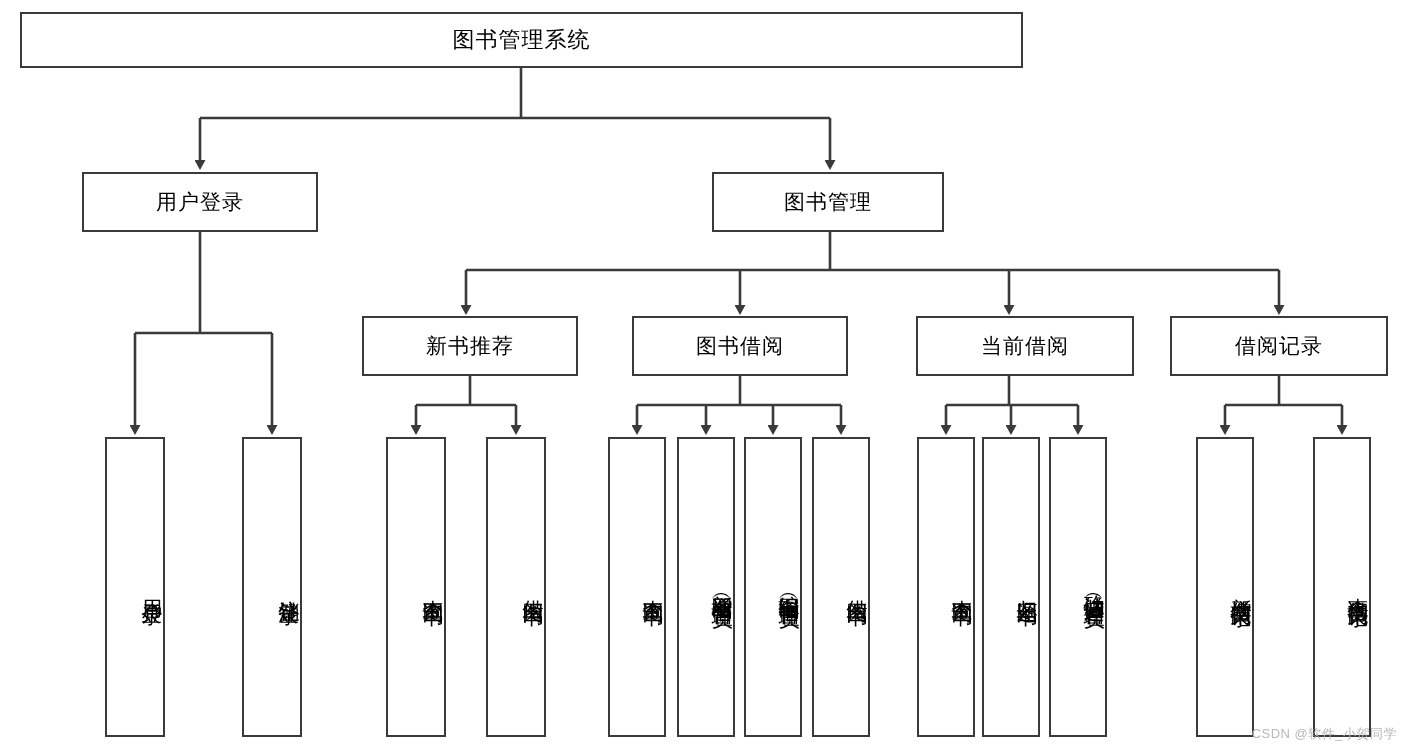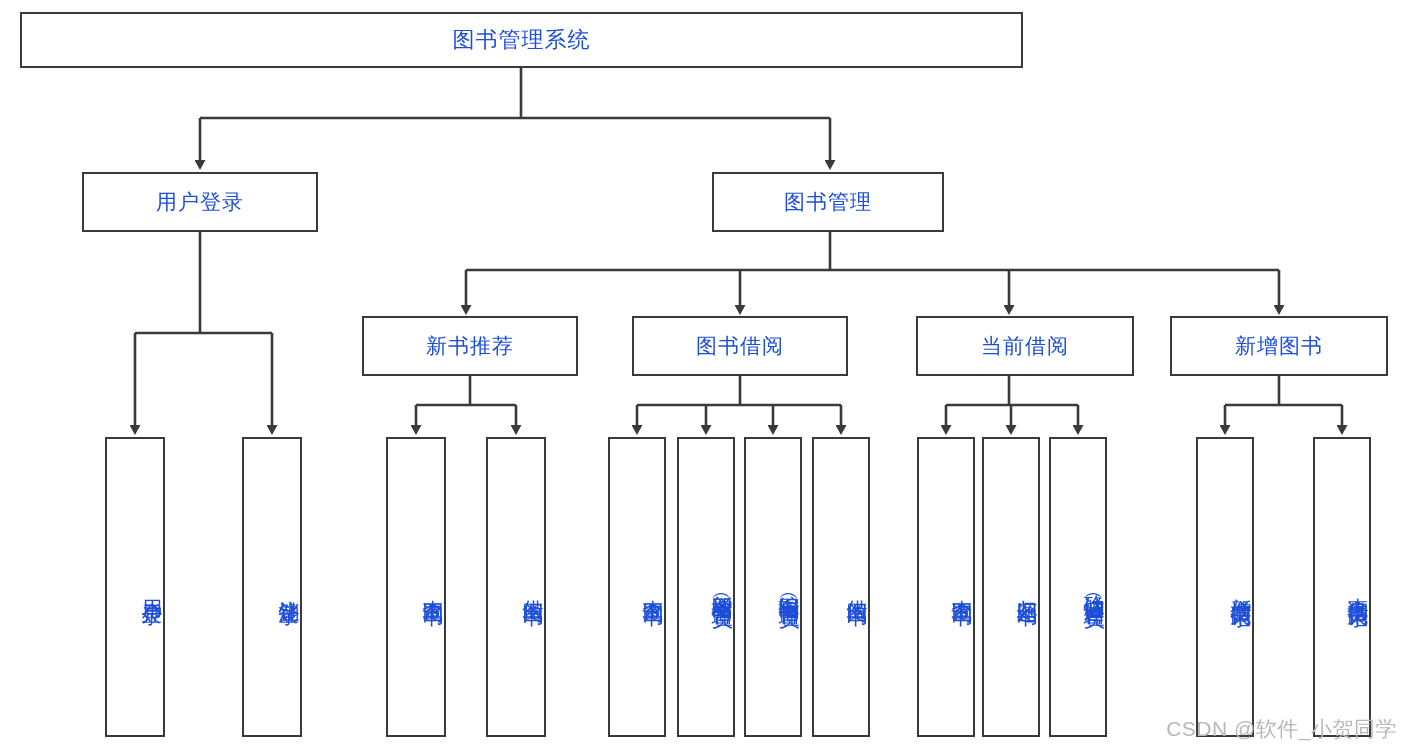--- a/index.html
+++ b/index.html
@@ -22,21 +22,21 @@
     top: 0;
     width: 1405px;
     height: 747px;
     pointer-events: none;
   }
   .node {
     position: absolute;
     box-sizing: border-box;
     border: 2px solid #3a3a3a;
     background: #ffffff;
-    color: #1d4ed8;
+    color: #000000;
     display: flex;
     align-items: center;
     justify-content: center;
     text-align: right;
   }
   .node.horiz {
     font-size: 21px;
     letter-spacing: 1px;
     line-height: 1.2;
   }
@@ -55,21 +55,21 @@
   }
   .node.vert .vlabel {
     writing-mode: vertical-rl;
     text-orientation: upright;
     display: block;
   }
   .watermark {
     position: absolute;
     right: 8px;
     bottom: 4px;
-    font-size: 21px;
+    font-size: 13px;
     color: #b8b8b8;
     letter-spacing: 0.5px;
     white-space: nowrap;
   }
 </style>
 </head>
 <body>
 
 <div id="canvas" style="background: rgb(255, 255, 255);">
 
@@ -137,21 +137,21 @@
   <div class="node horiz" style="left: 632px; top: 316px; width: 216px; height: 60px;">
     <span>图书借阅</span>
   </div>
   <div class="node horiz" style="left: 362px; top: 316px; width: 216px; height: 60px;">
     <span>新书推荐</span>
   </div>
   <div class="node horiz" style="left: 900px; top: 316px; width: 218px; height: 60px; margin-left: 16px;">
     <span>当前借阅</span>
   </div>
   <div class="node horiz" style="left: 1170px; top: 316px; width: 218px; height: 60px;">
-    <span>新增图书</span>
+    <span>借阅记录</span>
   </div>
 
   <div class="node vert" style="left: 105px; top: 437px; width: 60px; height: 300px;">
     <span class="vlabel">用户登录</span>
   </div>
   <div class="node vert" style="left: 242px; top: 437px; width: 60px; height: 300px;">
     <span class="vlabel">注销登录</span>
   </div>
   <div class="node vert" style="left: 386px; top: 437px; width: 60px; height: 300px;">
     <span class="vlabel">查询图书</span>

